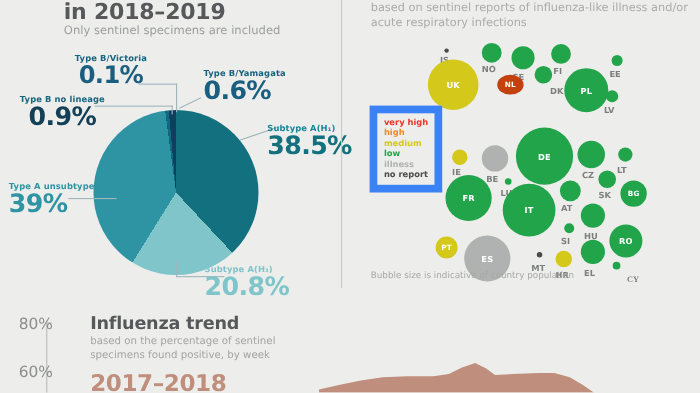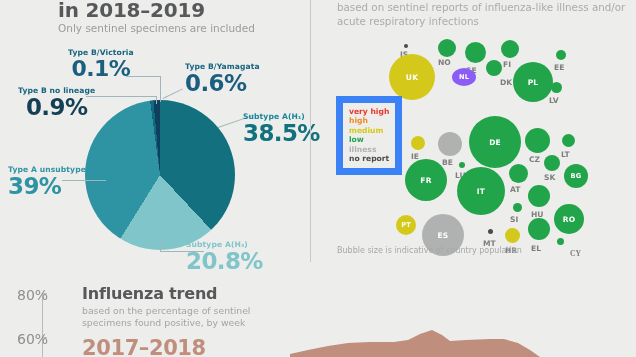--- a/index.html
+++ b/index.html
@@ -150,21 +150,21 @@
     <span class="olbl" style="left: 108px; top: 28px;">NO</span>
     <div class="bub" style="left: 134.5px; top: 11.5px; width: 21px; height: 21px; background: rgb(34, 164, 74);"></div>
     <span class="olbl" style="left: 136px; top: 36px;">SE</span>
     <div class="bub" style="left: 171px; top: 10px; width: 18px; height: 18px; background: rgb(34, 164, 74);"></div>
     <span class="olbl" style="left: 173px; top: 30px;">FI</span>
     <div class="bub" style="left: 226px; top: 20px; width: 10px; height: 10px; background: rgb(34, 164, 74);"></div>
     <span class="olbl" style="left: 224px; top: 33px;">EE</span>
     <div class="bub" style="left: 59px; top: 24px; width: 46px; height: 46px; background: rgb(212, 201, 26);">
       <span class="lbl">UK</span>
     </div>
-    <div class="bub" style="left: 122px; top: 38px; width: 24px; height: 18px; background: #8b5cf6;">
+    <div class="bub" style="left: 122px; top: 38px; width: 24px; height: 18px; background: #c2410c;">
       <span class="lbl" style="font-size: 6.6px;">NL</span>
     </div>
     <div class="bub" style="left: 156px; top: 30px; width: 16px; height: 16px; background: rgb(34, 164, 74);"></div>
     <span class="olbl" style="left: 170px; top: 48px;">DK</span>
     <div class="bub" style="left: 183px; top: 32px; width: 40px; height: 40px; background: rgb(34, 164, 74);">
       <span class="lbl">PL</span>
     </div>
     <div class="bub" style="left: 220.5px; top: 51.5px; width: 11px; height: 11px; background: rgb(34, 164, 74);"></div>
     <span class="olbl" style="left: 219px; top: 66px;">LV</span>
     <div class="bub" style="left: 81px; top: 106px; width: 14px; height: 14px; background: rgb(212, 201, 26);"></div>

